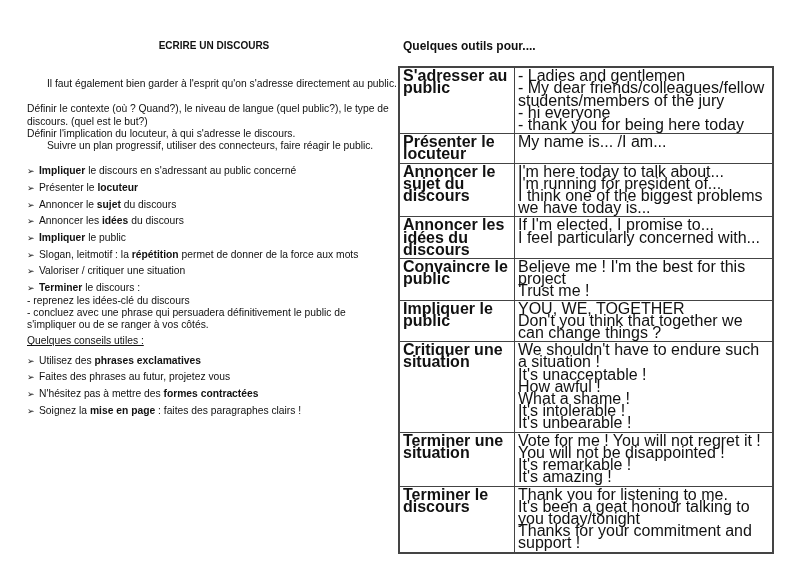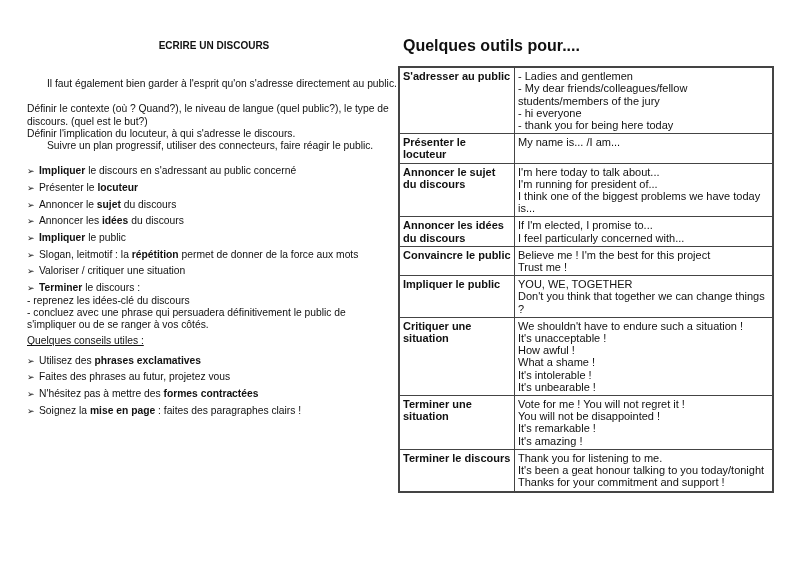--- a/index.html
+++ b/index.html
@@ -7,23 +7,23 @@
            font-family:"Liberation Sans", sans-serif; color:#111; font-size:10.3px; line-height:12.2px; }
     .left { position:absolute; left:27px; top:40px; width:370px; }
     .title { text-align:center; font-weight:bold; font-size:10px; margin:0 0 26px 0; padding-left:0; width:374px; }
     p { margin:0; }
     .para { margin-bottom:13px;margin-left:20px; }
     ul.bul { list-style:none; margin:0; padding:0; }
     ul.bul li { margin:0 0 4.5px 0; }
     .arr { display:inline-block; width:12px; font-size:9px; }
     .tips-h { text-decoration:underline; margin:4px 0 7px 0; }
     .right { position:absolute; left:398px; top:40px; width:376px; }
-    .rh { font-weight:bold; font-size:16px; margin:0 0 14px 5px; }
+    .rh { font-weight:bold; font-size:12px; margin:0 0 14px 5px; }
     table { border-collapse:collapse; width:376px; border:2px solid #444; }
-    td { border:1px solid #444; vertical-align:top; padding:2px 3px 2px 3px; font-size:11px; line-height:12.2px; }
+    td { border:1px solid #444; vertical-align:top; padding:2px 3px 2px 3px; font-size:16px; line-height:12.2px; }
     td.k { font-weight:bold; width:108px; }
     td.v { }
   </style>
 </head>
 <body>
 
 <div class="left">
   <div class="title">ECRIRE UN DISCOURS</div>
 
   <p class="para"> Il faut également bien garder à l'esprit qu'on s'adresse directement au public.</p>

